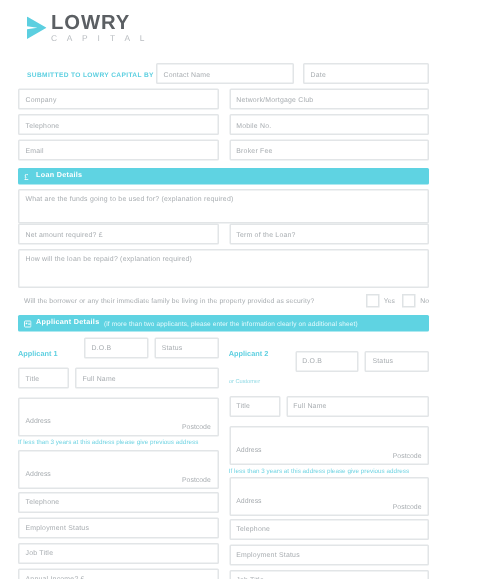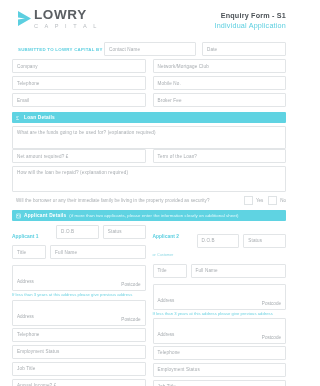--- a/index.html
+++ b/index.html
@@ -102,24 +102,20 @@
   <div class="header">
     <div class="logo">
       <svg class="logo-mark" viewBox="0 0 13 15">
         <polygon points="0,0 0,6.5 7,7.5 0,8.5 0,15 13,7.5" fill="#5ccfe0"></polygon>
       </svg>
       <span class="logo-text">
         <span class="logo-lowry">LOWRY</span>
         <span class="logo-capital">C A P I T A L</span>
       </span>
     </div>
-    <div class="header-right">
-      <div class="form-title">Enquiry Form - S1</div>
-      <div class="form-sub">Individual Application</div>
-    </div>
   </div>
 
   <div class="submit-row">
     <div class="submit-label">SUBMITTED TO LOWRY CAPITAL BY</div>
     <div class="fld wide">Contact Name</div>
     <div class="fld date">Date</div>
   </div>
 
   <div class="row">
     <div class="fld half">Company</div>

